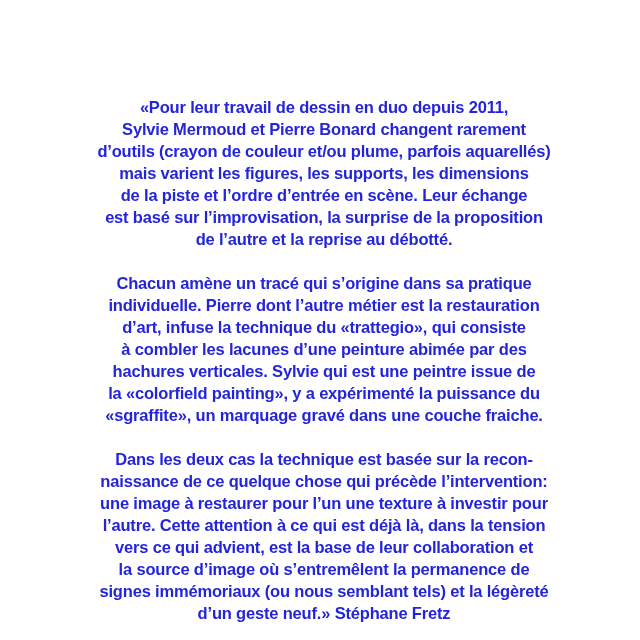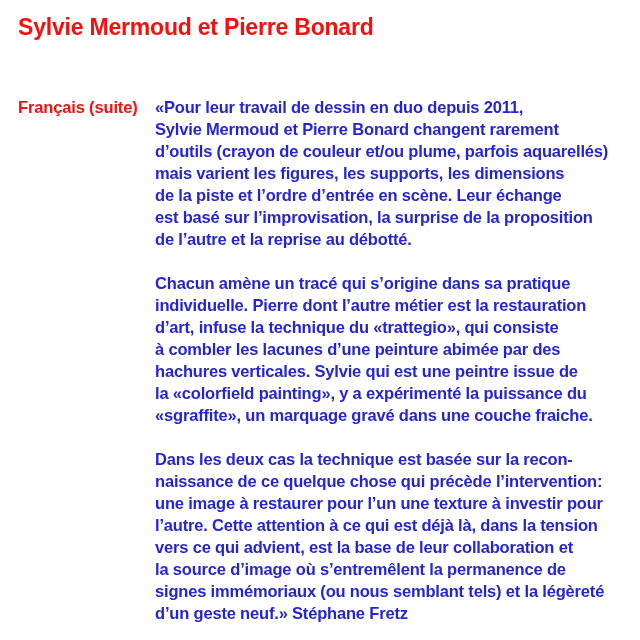--- a/index.html
+++ b/index.html
@@ -58,47 +58,44 @@
     line-height: 22px;
     font-weight: 700;
     letter-spacing: -0.15px;
     color: #fc0d0d;
     white-space: nowrap;
   }
 
   .text-col {
     flex: 1 1 auto;
     min-width: 0;
+    text-align: center;
   }
 
   .para {
     margin: 0 0 22px 0;
     font-size: 16.5px;
     line-height: 22px;
     font-weight: 700;
     letter-spacing: -0.18px;
     color: #2424d8;
     white-space: pre-line;
   }
   .para:last-child {
     margin-bottom: 16px;
   }
 </style>
 </head>
 <body>
 
 <div class="page">
 
-  <h1 class="page-title">Sylvie Mermoud et Pierre Bonard</h1>
 
   <div class="content">
 
-    <div class="label-col">
-      <p class="section-label">Français (suite)</p>
-    </div>
 
     <div class="text-col">
       <p class="para">«Pour leur travail de dessin en duo depuis 2011,
 Sylvie Mermoud et Pierre Bonard changent rarement
 d’outils (crayon de couleur et/ou plume, parfois aquarellés)
 mais varient les figures, les supports, les dimensions
 de la piste et l’ordre d’entrée en scène. Leur échange
 est basé sur l’improvisation, la surprise de la proposition
 de l’autre et la reprise au débotté.</p>
       <p class="para">Chacun amène un tracé qui s’origine dans sa pratique

